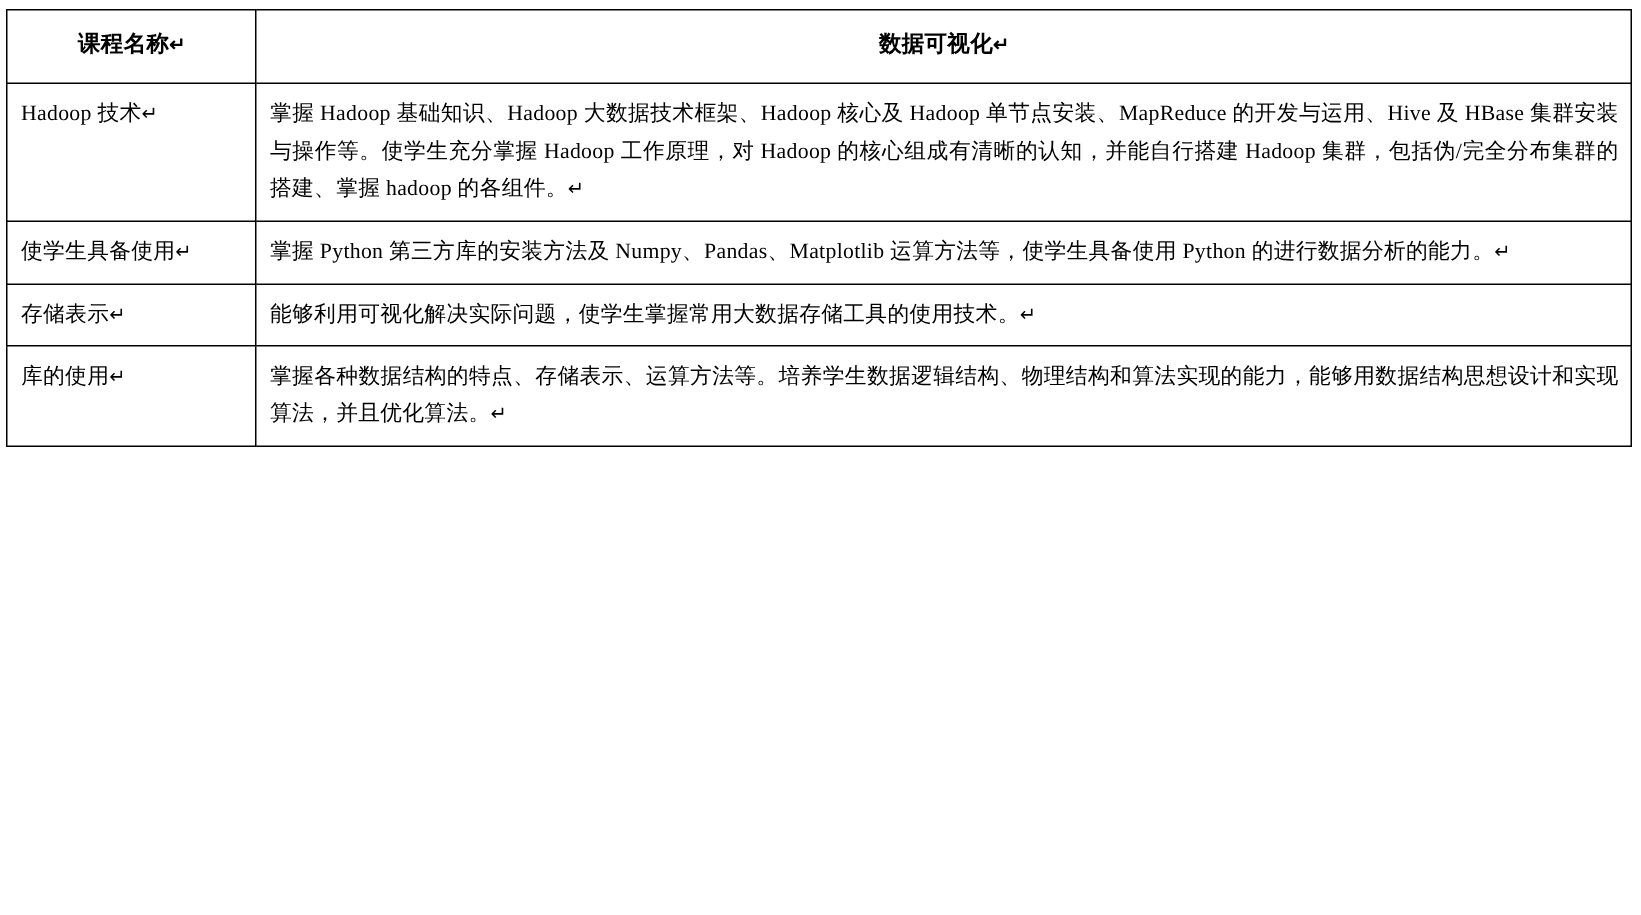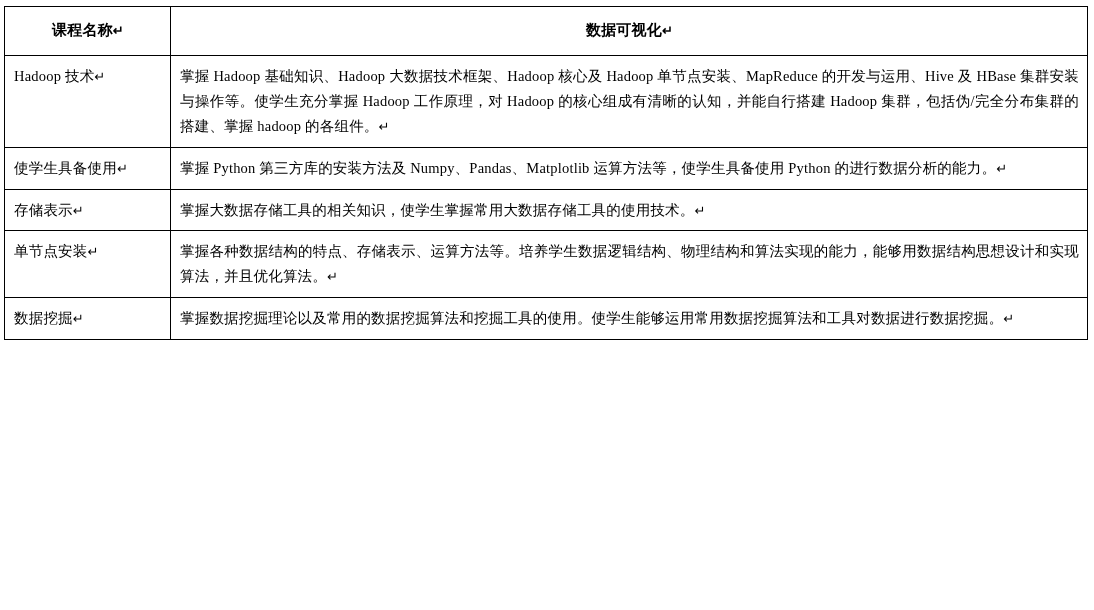--- a/index.html
+++ b/index.html
@@ -85,28 +85,24 @@
 
 
 
       <tr>
         <td class="name-cell"><span>使学生具备使用</span><span class="eop">↵</span></td>
         <td class="goal-cell"><span>掌握 Python 第三方库的安装方法及 Numpy、Pandas、Matplotlib 运算方法等，使学生具备使用 Python 的进行数据分析的能力。</span><span class="eop">↵</span></td>
       </tr>
 
       <tr>
         <td class="name-cell"><span>存储表示</span><span class="eop">↵</span></td>
-        <td class="goal-cell"><span>掌握大数据存储工具的相关知识，使学生掌握常用大数据存储工具的使用技术。</span><span class="eop">↵</span></td>
+        <td class="goal-cell"><span>能够利用可视化解决实际问题，使学生掌握常用大数据存储工具的使用技术。</span><span class="eop">↵</span></td>
       </tr>
 
       <tr>
-        <td class="name-cell"><span>单节点安装</span><span class="eop">↵</span></td>
+        <td class="name-cell"><span>库的使用</span><span class="eop">↵</span></td>
         <td class="goal-cell"><span>掌握各种数据结构的特点、存储表示、运算方法等。培养学生数据逻辑结构、物理结构和算法实现的能力，能够用数据结构思想设计和实现算法，并且优化算法。</span><span class="eop">↵</span></td>
       </tr>
 
-      <tr>
-        <td class="name-cell"><span>数据挖掘</span><span class="eop">↵</span></td>
-        <td class="goal-cell"><span>掌握数据挖掘理论以及常用的数据挖掘算法和挖掘工具的使用。使学生能够运用常用数据挖掘算法和工具对数据进行数据挖掘。</span><span class="eop">↵</span></td>
-      </tr>
 
     </tbody>
   </table>
 </div>
 
 </body></html>

